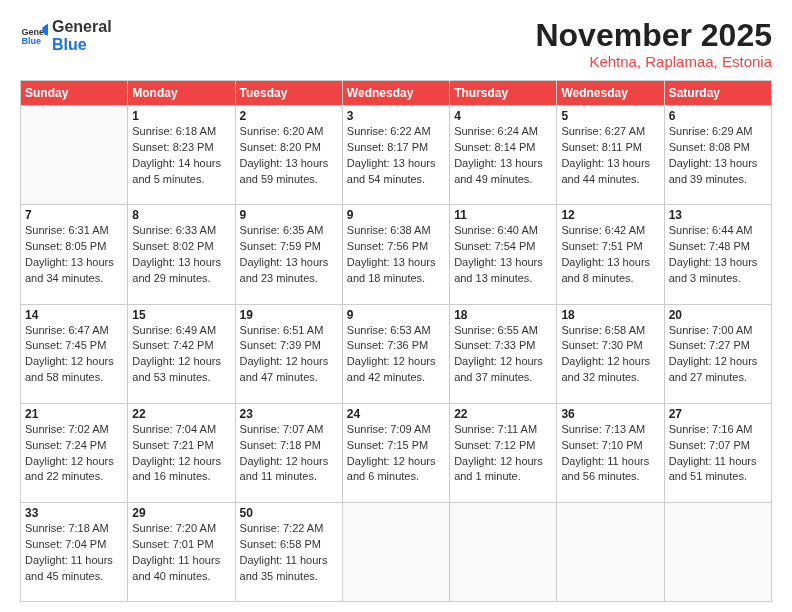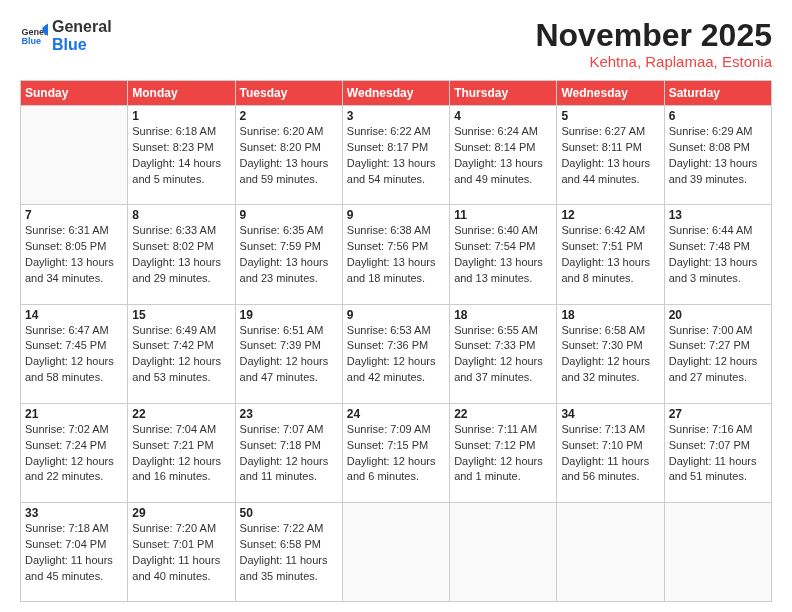--- a/index.html
+++ b/index.html
@@ -222,21 +222,21 @@
           </td>
           <td>
             <span class="day-num">24</span>
             <div class="day-info">Sunrise: 7:09 AM<br>Sunset: 7:15 PM<br>Daylight: 12 hours<br>and 6 minutes.</div>
           </td>
           <td>
             <span class="day-num">22</span>
             <div class="day-info">Sunrise: 7:11 AM<br>Sunset: 7:12 PM<br>Daylight: 12 hours<br>and 1 minute.</div>
           </td>
           <td>
-            <span class="day-num">34</span>
+            <span class="day-num">36</span>
             <div class="day-info">Sunrise: 7:13 AM<br>Sunset: 7:10 PM<br>Daylight: 11 hours<br>and 56 minutes.</div>
           </td>
           <td>
             <span class="day-num">27</span>
             <div class="day-info">Sunrise: 7:16 AM<br>Sunset: 7:07 PM<br>Daylight: 11 hours<br>and 51 minutes.</div>
           </td>
         </tr>
         <tr>
           <td>
             <span class="day-num">33</span>

